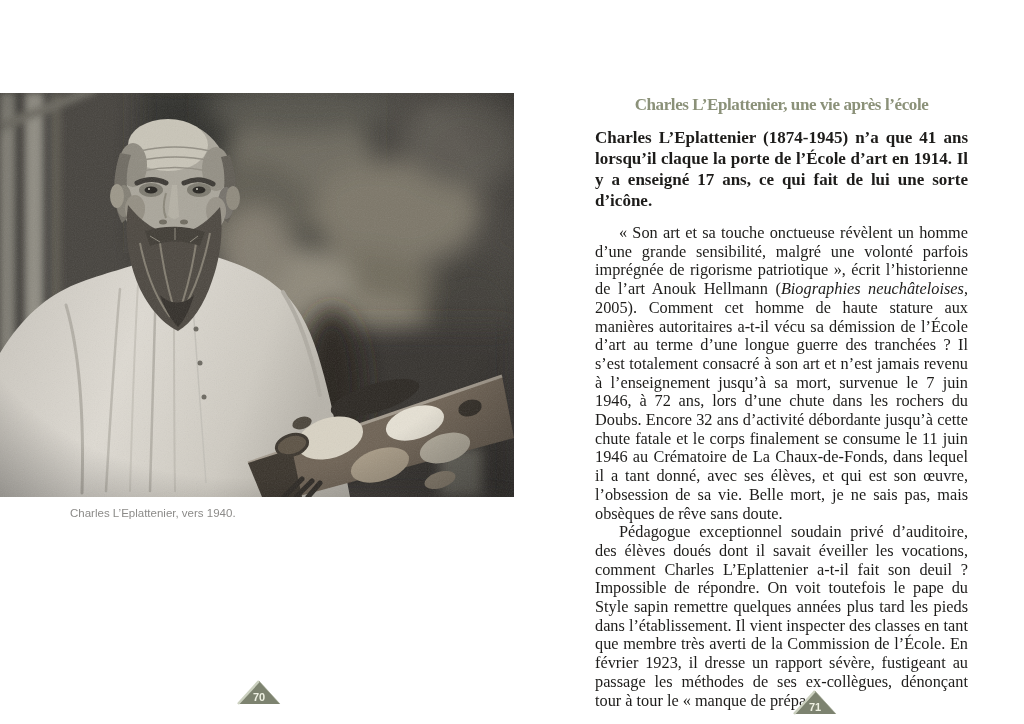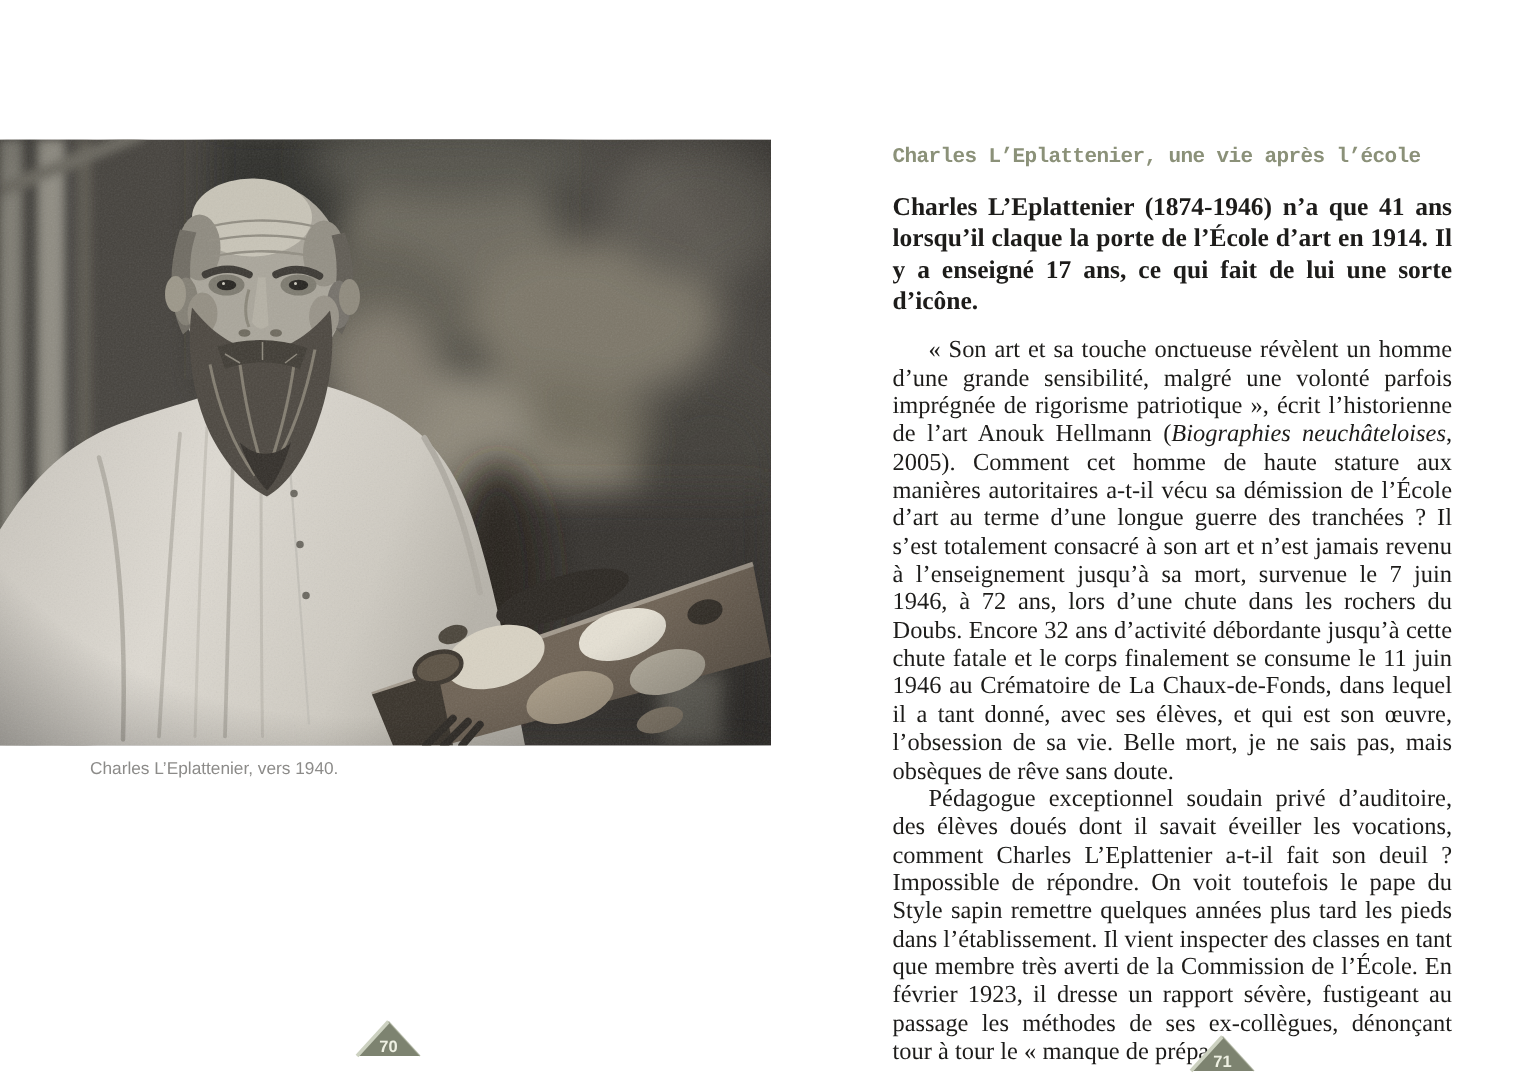--- a/index.html
+++ b/index.html
@@ -15,31 +15,32 @@
     width:1024px;height:724px;position:relative;overflow:hidden;
     font-family:"Liberation Serif", serif;
     color:var(--body-text);
   }
   .spread{position:absolute;inset:0;background:#ffffff;}
 
   
   .photo-wrap{position:absolute;left:0;top:93px;width:514px;height:404px;}
   .photo-wrap svg{display:block;width:514px;height:404px;}
   .caption{
-    position:absolute;left:60px;top:506px;width:420px;
+    position:absolute;left:70px;top:506px;width:420px;
     font-family:"Liberation Sans", sans-serif;
     font-size:11.5px;line-height:14px;color:var(--caption-gray);
   }
 
   
   .column{position:absolute;left:595px;top:93px;width:373px;}
   .title{
-    font-family:Liberation Mono, monospace;
-    font-weight:bold;font-size:14px;line-height:24px;letter-spacing:-0.4px;
+    font-family:Liberation Serif, serif;
+    font-weight:bold;font-size:17px;line-height:24px;letter-spacing:-0.4px;
     color:var(--title-green);
+    text-align:center;
   }
   .lead{
     margin-top:10px;
     font-weight:bold;font-size:17px;line-height:21px;
     text-align:justify;
   }
   .bodytext{
     font-size:16.3px;line-height:18.7px;text-align:justify;
     hyphens:auto;-webkit-hyphens:auto;
   }
@@ -207,21 +208,21 @@
         <rect x="0" y="0" width="514" height="404" fill="url(#vig)"></rect>
         <rect x="0" y="0" width="514" height="404" filter="url(#grainF)" opacity="0.13"></rect>
       </g>
     </svg>
   </div>
 
   <div class="caption">Charles L’Eplattenier, vers 1940.</div>
 
   <div class="column">
     <h1 class="title">Charles L’Eplattenier, une vie après l’école</h1>
-    <p class="lead">Charles L’Eplattenier (1874-1946) n’a que 41 ans lorsqu’il claque la porte de l’École d’art en 1914. Il y a enseigné 17 ans, ce qui fait de lui une sorte d’icône.</p>
+    <p class="lead">Charles L’Eplattenier (1874-1945) n’a que 41 ans lorsqu’il claque la porte de l’École d’art en 1914. Il y a enseigné 17 ans, ce qui fait de lui une sorte d’icône.</p>
     <p class="bodytext first" lang="fr"><span>«&nbsp;Son art et sa touche onctueuse révèlent un homme d’une grande sensibilité, malgré une volonté parfois imprégnée de rigorisme patriotique&nbsp;», écrit l’historienne de l’art Anouk Hellmann (</span><em>Biographies neuchâteloises</em><span>, 2005). Comment cet homme de haute stature aux manières autoritaires a-t-il vécu sa démission de l’École d’art au terme d’une longue guerre des tranchées&nbsp;? Il s’est totalement consacré à son art et n’est jamais revenu à l’enseignement jusqu’à sa mort, survenue le 7 juin 1946, à 72 ans, lors d’une chute dans les rochers du Doubs. Encore 32 ans d’activité débordante jusqu’à cette chute fatale et le corps finalement se consume le 11 juin 1946 au Crématoire de La Chaux-de-Fonds, dans lequel il a tant donné, avec ses élèves, et qui est son œuvre, l’obsession de sa vie. Belle mort, je ne sais pas, mais obsèques de rêve sans doute.</span></p>
     <p class="bodytext" lang="fr">Pédagogue exceptionnel soudain privé d’auditoire, des élèves doués dont il savait éveiller les vocations, comment Charles L’Eplattenier a-t-il fait son deuil&nbsp;? Impossible de répondre. On voit toutefois le pape du Style sapin remettre quelques années plus tard les pieds dans l’établissement. Il vient inspecter des classes en tant que membre très averti de la Commission de l’École. En février 1923, il dresse un rapport sévère, fustigeant au passage les méthodes de ses ex-collègues, dénonçant tour à tour le «&nbsp;manque de prépa-</p>
   </div>
 
   <div class="pagenum left">
     <svg viewBox="0 0 46 30" xmlns="http://www.w3.org/2000/svg">
       <polygon points="2,27 44,27 23,4" fill="var(--triangle-olive)"></polygon>
       <polyline points="2,27 23,4" stroke="var(--triangle-highlight)" stroke-width="2.5" fill="none"></polyline>
       <polyline points="23,4 44,27" stroke="#9aa089" stroke-width="1" fill="none" opacity="0.6"></polyline>
       <text x="23" y="24" text-anchor="middle">70</text>

